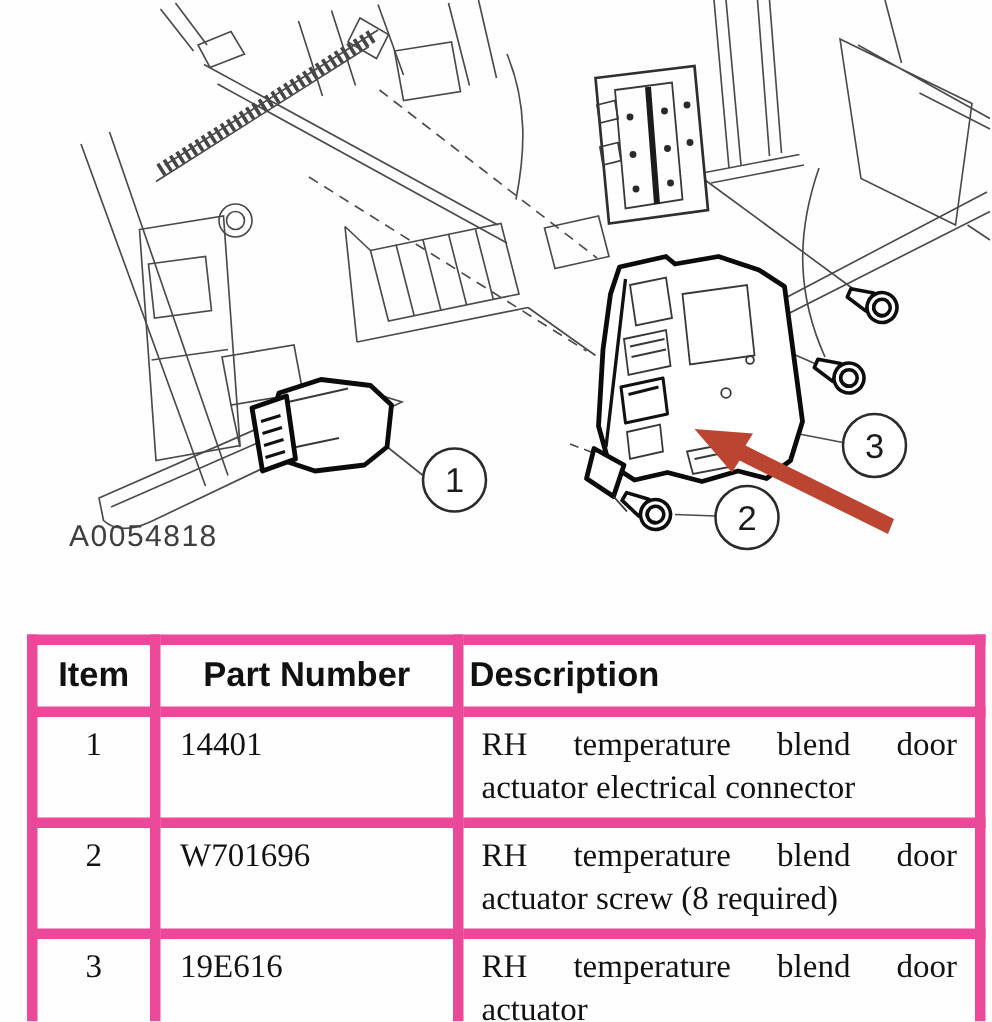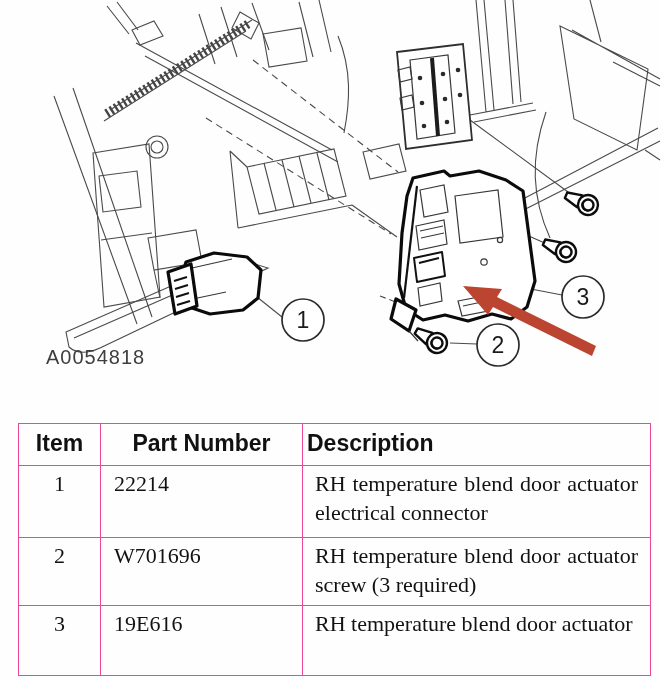--- a/index.html
+++ b/index.html
@@ -13,21 +13,21 @@
   .figure-panel{
     position:absolute;left:0;top:0;width:661px;height:410px;
   }
   .figure-panel svg{display:block;}
   .parts-table{
     position:absolute;left:18px;top:423px;width:632px;
     border-collapse:collapse;table-layout:fixed;
     color:#121212;
   }
   .parts-table th,.parts-table td{
-    border:1px solid #ec4899;
+    border:7px solid #ec4899;
     overflow:hidden;
   }
   .parts-table th{
     font-family:"Liberation Sans",sans-serif;
     font-weight:bold;font-size:23px;
     height:35px;padding:2px 4px 4px 4px;
     text-align:left;color:#111;
   }
   th.col-item{text-align:center;}
   th.col-pn{text-align:center;border-radius:20px;}
@@ -181,27 +181,27 @@
     <thead>
       <tr>
         <th class="col-item">Item</th>
         <th class="col-pn">Part Number</th>
         <th class="col-desc">Description</th>
       </tr>
     </thead>
     <tbody>
       <tr class="r1">
         <td class="cell-item">1</td>
-        <td class="cell-pn">22214</td>
+        <td class="cell-pn">14401</td>
         <td class="cell-desc">RH temperature blend door actuator electrical connector</td>
       </tr>
       <tr class="r2">
         <td class="cell-item">2</td>
         <td class="cell-pn">W701696</td>
-        <td class="cell-desc">RH temperature blend door actuator screw (3 required)</td>
+        <td class="cell-desc">RH temperature blend door actuator screw (8 required)</td>
       </tr>
       <tr class="r3">
         <td class="cell-item">3</td>
         <td class="cell-pn">19E616</td>
         <td class="cell-desc">RH temperature blend door actuator</td>
       </tr>
     </tbody>
   </table>
 
 </div>

